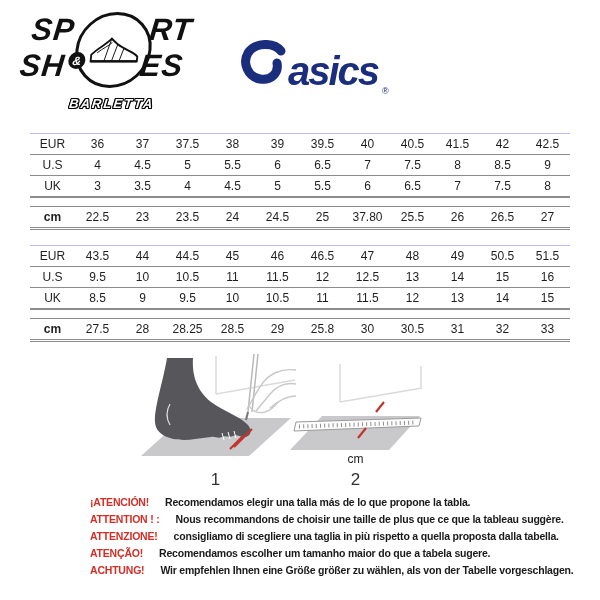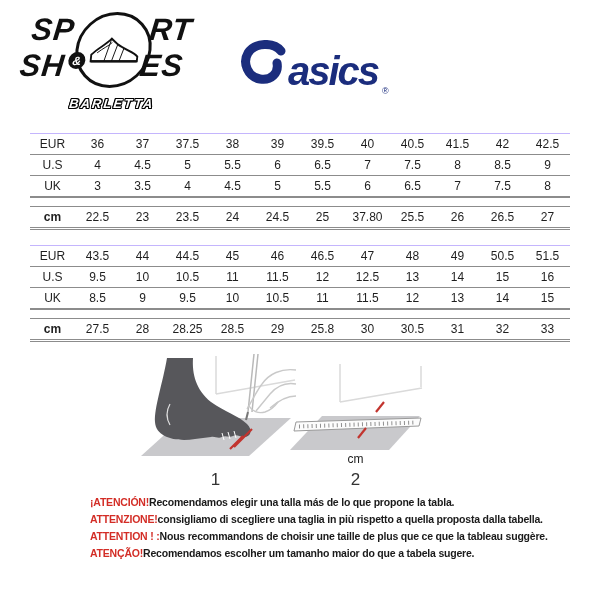--- a/index.html
+++ b/index.html
@@ -33,21 +33,21 @@
   .fig-foot{position:absolute;left:133px;top:0}
   .fig-ruler{position:absolute;left:288px;top:6px}
   .unit-label{position:absolute;left:288px;top:98px;width:135px;text-align:center;font-size:12px;color:#222}
   .fig-num{position:absolute;top:116px;text-align:center;font-size:17px;color:#333}
   .num1{left:133px;width:165px}
   .num2{left:288px;width:135px}
 
   
   .warnings{margin:2px 0 0 90px}
   .warn{font-size:10.5px;font-weight:bold;color:#1a1a1a;line-height:17px;white-space:nowrap;letter-spacing:-0.2px}
-  .warn .kw{color:#d32d26;margin-right:0}
+  .warn .kw{color:#d32d26;margin-right:16px}
 </style>
 </head>
 <body>
 
 <div class="header">
 
   <div class="store-logo">
     <div class="logo-circle">
       <svg viewBox="0 0 70 70" width="66" height="66">
         <path d="M12 40 C18 33 26 30 32 23 L39 29 C47 35 57 37 61 42 L61 47 L12 47 Z" fill="#fff" stroke="#111" stroke-width="2"></path>
@@ -238,21 +238,24 @@
   <div class="unit-label">cm</div>
   <div class="fig-num num1">1</div>
   <div class="fig-num num2">2</div>
 </div>
 
 <div class="warnings">
   <div class="warn">
     <span class="kw">¡ATENCIÓN!</span><span>Recomendamos elegir una talla más de lo que propone la tabla.</span>
   </div>
   <div class="warn">
+    <span class="kw">ATTENTION ! :</span><span>Nous recommandons de choisir une taille de plus que ce que la tableau suggère.</span>
+  </div>
+  <div class="warn">
     <span class="kw">ATTENZIONE!</span><span>consigliamo di scegliere una taglia in più rispetto a quella proposta dalla tabella.</span>
   </div>
   <div class="warn">
-    <span class="kw">ATTENTION ! :</span><span>Nous recommandons de choisir une taille de plus que ce que la tableau suggère.</span>
-  </div>
-  <div class="warn">
     <span class="kw">ATENÇÃO!</span><span>Recomendamos escolher um tamanho maior do que a tabela sugere.</span>
   </div>
+  <div class="warn">
+    <span class="kw">ACHTUNG!</span><span>Wir empfehlen Ihnen eine Größe größer zu wählen, als von der Tabelle vorgeschlagen.</span>
+  </div>
 </div>
 
 </body></html>

